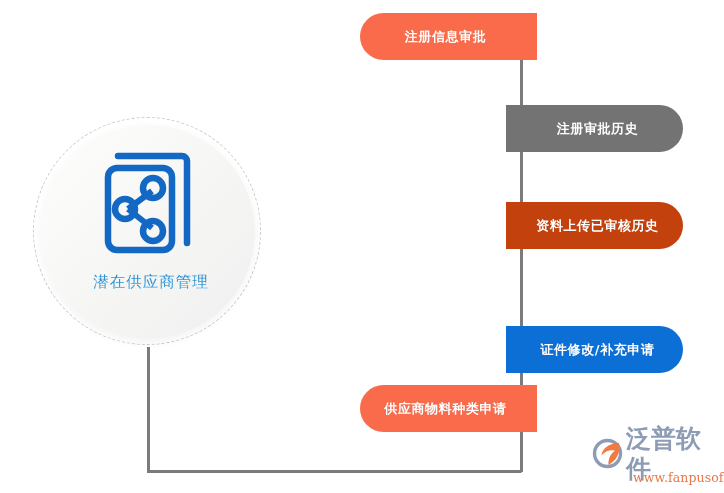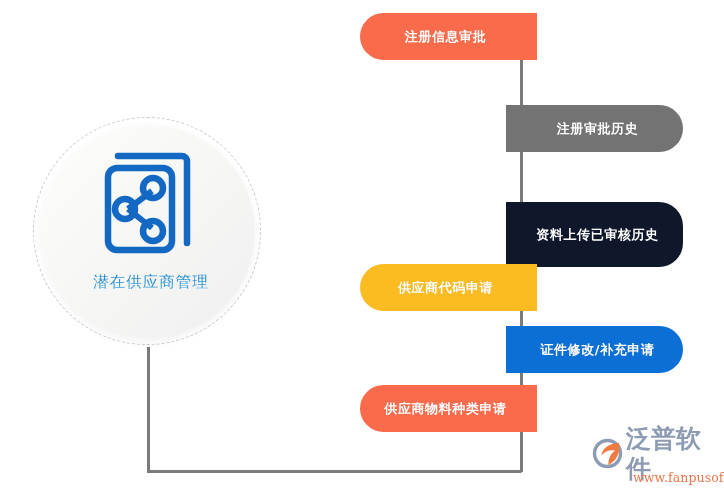--- a/index.html
+++ b/index.html
@@ -186,27 +186,24 @@
 
   <div class="bar bar-left" style="left:360px; top:13px; width:177px; height:47px; background:#f96b4b;">
     <span>注册信息审批</span>
   </div>
 
   <div class="bar bar-right" style="left:506px; top:78px; width:177px; height:47px; background:#737373;margin-top:27px;">
     <span>注册审批历史</span>
   </div>
 
 
-  <div class="bar bar-right" style="left:506px; top:202px; width:177px; height:65px; background:#0f172a;text-align:center;">
+  <div class="bar bar-right" style="left:506px; top:202px; width:177px; height:47px; background:#c2410c;text-align:center;">
     <span>资料上传已审核历史</span>
   </div>
 
-  <div class="bar bar-left" style="left:360px; top:264px; width:177px; height:47px; background:#fbbc22;">
-    <span>供应商代码申请</span>
-  </div>
 
   <div class="bar bar-right" style="left:506px; top:326px; width:177px; height:47px; background:#0c6fd6;">
     <span>证件修改/补充申请</span>
   </div>
 
   <div class="bar bar-left" style="left:360px; top:385px; width:177px; height:47px; background:#f96b4b;">
     <span>供应商物料种类申请</span>
   </div>
 
   <div class="logo">

